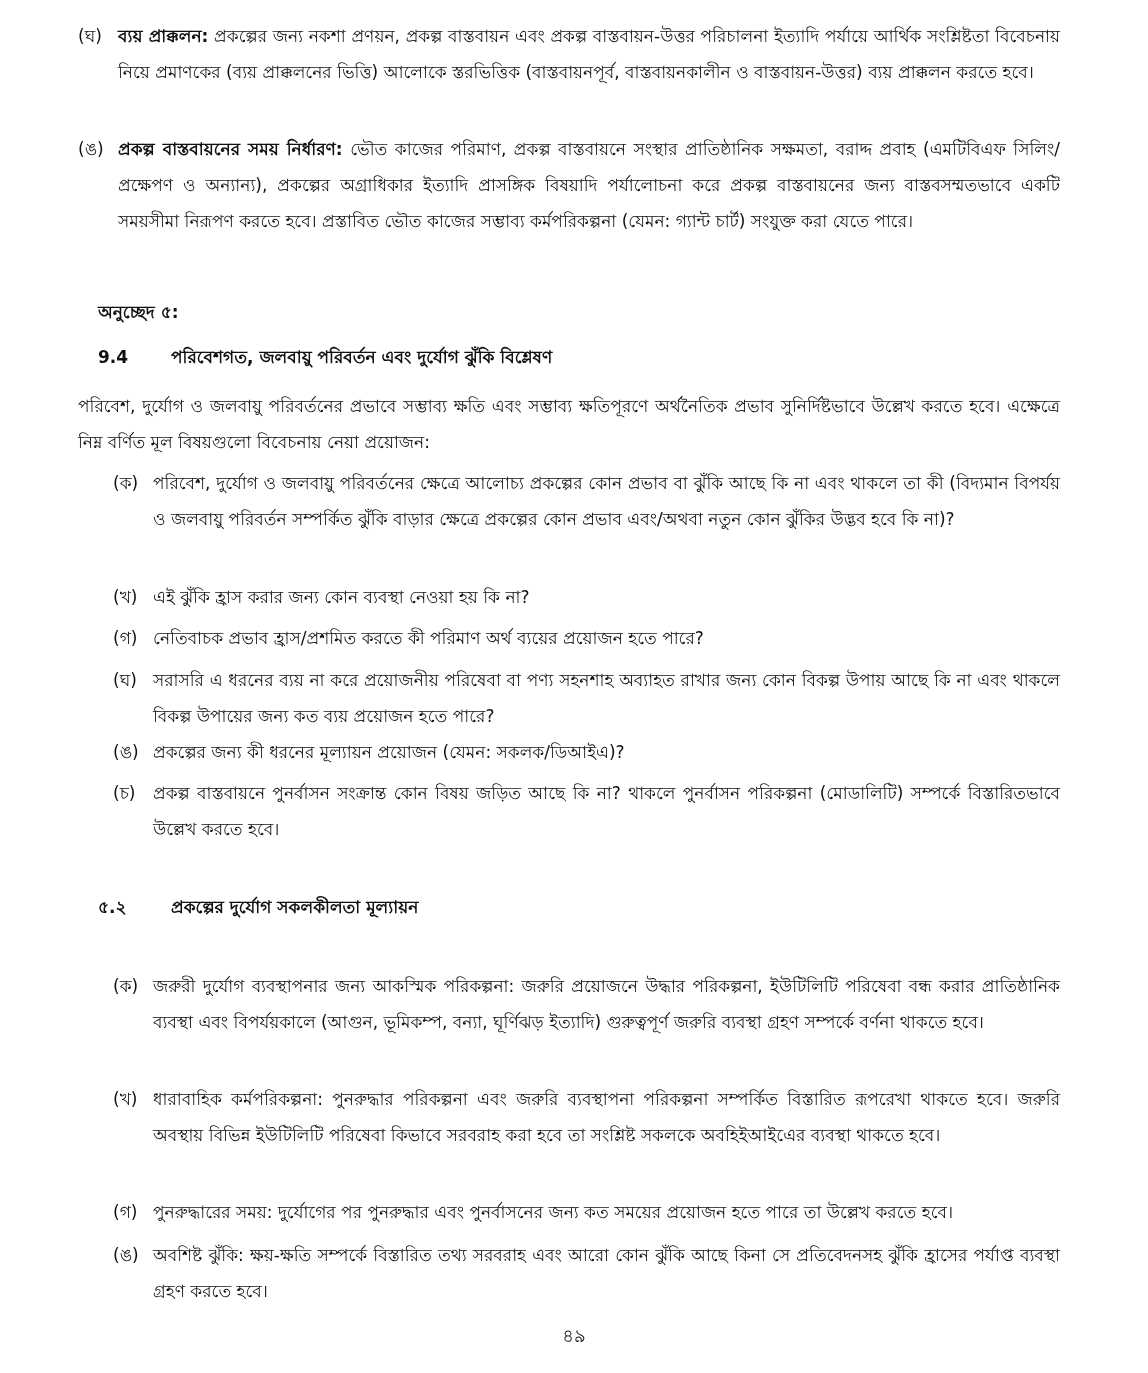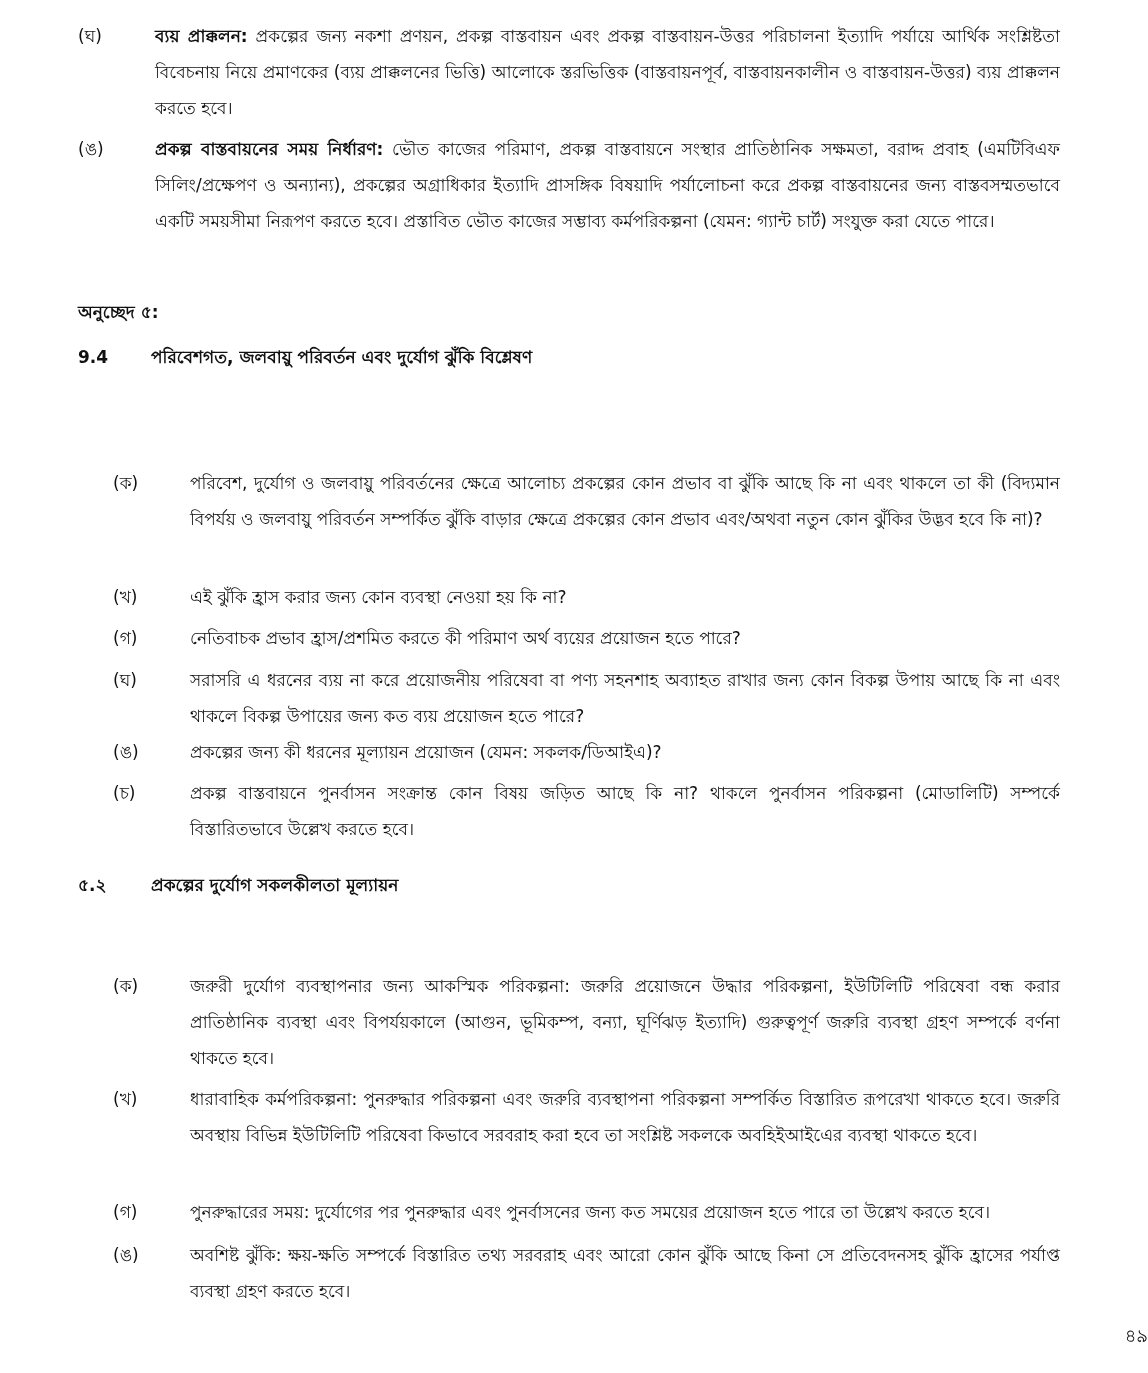--- a/index.html
+++ b/index.html
@@ -33,47 +33,47 @@
     }
     .item .label {
       flex: 0 0 auto;
       width: 40px;
       white-space: nowrap;
     }
     .item .body {
       flex: 1 1 auto;
       text-align: justify;
       text-align-last: left;
-      margin-left: 37px;
     }
     .lead {
       font-weight: bold;
     }
     .heading {
       position: absolute;
       display: flex;
       font-size: 17px;
       line-height: 30px;
       font-weight: 600;
     }
     .heading .num {
       flex: 0 0 auto;
+      margin-left: 20px;
     }
     .para {
       position: absolute;
       line-height: 36px;
       text-align: justify;
       text-align-last: left;
     }
     .page-number {
       position: absolute;
       left: 0;
       width: 1148px;
       top: 1322px;
-      text-align: right;
+      text-align: center;
       font-family: "DejaVu Serif", "Liberation Serif", serif;
       font-size: 18px;
     }
   </style>
 </head>
 <body>
 
 <div class="page">
 
   <div class="block item" style="left:78px; top:18px; width:982px;">
@@ -88,20 +88,21 @@
 
   <div class="heading" style="left:78px; top:297px; width:982px;">
     <span class="num" style="width:112px;">অনুচ্ছেদ ৫:</span>
   </div>
 
   <div class="heading" style="left:78px; top:342px; width:982px;">
     <span class="num" style="width:73px;">9.4</span>
     <span>পরিবেশগত, জলবায়ু পরিবর্তন এবং দুর্যোগ ঝুঁকি বিশ্লেষণ</span>
   </div>
 
+  <div class="para" style="left:78px; top:388px; width:982px;">পরিবেশ, দুর্যোগ ও জলবায়ু পরিবর্তনের প্রভাবে সম্ভাব্য ক্ষতি এবং সম্ভাব্য ক্ষতিপূরণে অর্থনৈতিক প্রভাব সুনির্দিষ্টভাবে উল্লেখ করতে হবে। এক্ষেত্রে নিম্ন বর্ণিত মূল বিষয়গুলো বিবেচনায় নেয়া প্রয়োজন:</div>
 
   <div class="block item" style="left:113px; top:465px; width:947px;">
     <span class="label">(ক)</span>
     <span class="body">পরিবেশ, দুর্যোগ ও জলবায়ু পরিবর্তনের ক্ষেত্রে আলোচ্য প্রকল্পের কোন প্রভাব বা ঝুঁকি আছে কি না এবং থাকলে তা কী (বিদ্যমান বিপর্যয় ও জলবায়ু পরিবর্তন সম্পর্কিত ঝুঁকি বাড়ার ক্ষেত্রে প্রকল্পের কোন প্রভাব এবং/অথবা নতুন কোন ঝুঁকির উদ্ভব হবে কি না)?</span>
   </div>
   <div class="block item" style="left:113px; top:579px; width:947px;">
     <span class="label">(খ)</span>
     <span class="body">এই ঝুঁকি হ্রাস করার জন্য কোন ব্যবস্থা নেওয়া হয় কি না?</span>
   </div>
   <div class="block item" style="left:113px; top:620px; width:947px;">
@@ -114,21 +115,21 @@
   </div>
   <div class="block item" style="left:113px; top:734px; width:947px;">
     <span class="label">(ঙ)</span>
     <span class="body">প্রকল্পের জন্য কী ধরনের মূল্যায়ন প্রয়োজন (যেমন: সকলক/ডিআইএ)?</span>
   </div>
   <div class="block item" style="left:113px; top:775px; width:947px;">
     <span class="label">(চ)</span>
     <span class="body">প্রকল্প বাস্তবায়নে পুনর্বাসন সংক্রান্ত কোন বিষয় জড়িত আছে কি না? থাকলে পুনর্বাসন পরিকল্পনা (মোডালিটি) সম্পর্কে বিস্তারিতভাবে উল্লেখ করতে হবে।</span>
   </div>
 
-  <div class="heading" style="left:78px; top:870px; width:982px;align-items:center;">
+  <div class="heading" style="left:78px; top:892px; width:982px;align-items:center;">
     <span class="num" style="width:73px;">৫.২</span>
     <span>প্রকল্পের দুর্যোগ সকলকীলতা মূল্যায়ন</span>
   </div>
 
 
   <div class="block item" style="left:113px; top:968px; width:947px;">
     <span class="label">(ক)</span>
     <span class="body">জরুরী দুর্যোগ ব্যবস্থাপনার জন্য আকস্মিক পরিকল্পনা: জরুরি প্রয়োজনে উদ্ধার পরিকল্পনা, ইউটিলিটি পরিষেবা বন্ধ করার প্রাতিষ্ঠানিক ব্যবস্থা এবং বিপর্যয়কালে (আগুন, ভূমিকম্প, বন্যা, ঘূর্ণিঝড় ইত্যাদি) গুরুত্বপূর্ণ জরুরি ব্যবস্থা গ্রহণ সম্পর্কে বর্ণনা থাকতে হবে।</span>
   </div>
   <div class="block item" style="left:113px; top:1081px; width:947px;">

